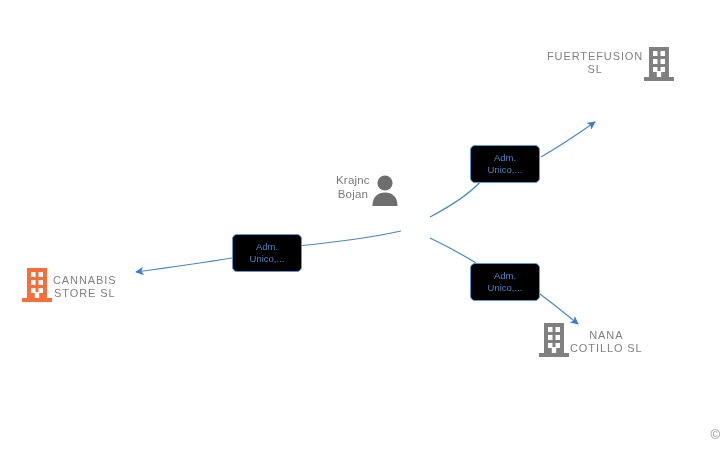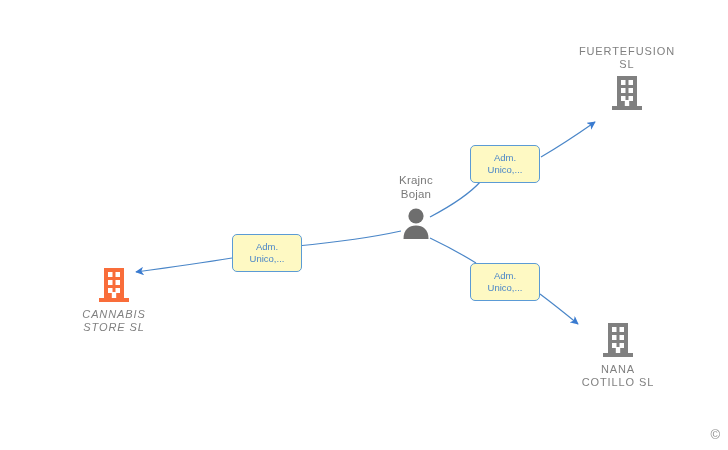--- a/index.html
+++ b/index.html
@@ -24,21 +24,21 @@
     left: 0;
     top: 0;
     width: 728px;
     height: 450px;
   }
 
   
   .node {
     position: absolute;
     display: flex;
-    flex-direction: column;
+    flex-direction: row;
     align-items: center;
     width: 160px;
     margin-left: -80px;
   }
   .node .caption {
     font-size: 11px;
     line-height: 13px;
     color: #808080;
     text-align: center;
     letter-spacing: 0.9px;
@@ -61,21 +61,21 @@
   .node.person-node .caption { margin-bottom: 6px; }
 
   
   .rel-label {
     position: absolute;
     box-sizing: border-box;
     width: 70px;
     height: 38px;
     border: 1px solid #5b9bd5;
     border-radius: 5px;
-    background: #fef9c3;
+    background: #000000;
     display: flex;
     flex-direction: column;
     align-items: center;
     justify-content: center;
     color: #4a86c8;
     font-size: 9.5px;
     line-height: 12.5px;
     text-align: center;
   }
 
@@ -153,21 +153,21 @@
         <rect x="17.5" y="6" width="4.5" height="5" fill="#ffffff"></rect>
         <rect x="10" y="14" width="4.5" height="5" fill="#ffffff"></rect>
         <rect x="17.5" y="14" width="4.5" height="5" fill="#ffffff"></rect>
         <rect x="10" y="22" width="4.5" height="5" fill="#ffffff"></rect>
         <rect x="17.5" y="22" width="4.5" height="5" fill="#ffffff"></rect>
         <rect x="13.8" y="26" width="4.4" height="6" fill="#ffffff"></rect>
       </svg>
     </div>
   </div>
 
-  <div class="node company-bottom" style="left:114px; top:266px;font-style:italic;">
+  <div class="node company-bottom" style="left:101px; top:266px;">
     <div class="icon-wrap">
       <svg width="32" height="38" viewBox="0 0 32 38" xmlns="http://www.w3.org/2000/svg">
         <rect x="6" y="2" width="20" height="30" fill="#f96d3a"></rect>
         <rect x="1" y="32" width="30" height="4" fill="#f96d3a"></rect>
         <rect x="10" y="6" width="4.5" height="5" fill="#ffffff"></rect>
         <rect x="17.5" y="6" width="4.5" height="5" fill="#ffffff"></rect>
         <rect x="10" y="14" width="4.5" height="5" fill="#ffffff"></rect>
         <rect x="17.5" y="14" width="4.5" height="5" fill="#ffffff"></rect>
         <rect x="10" y="22" width="4.5" height="5" fill="#ffffff"></rect>
         <rect x="17.5" y="22" width="4.5" height="5" fill="#ffffff"></rect>

